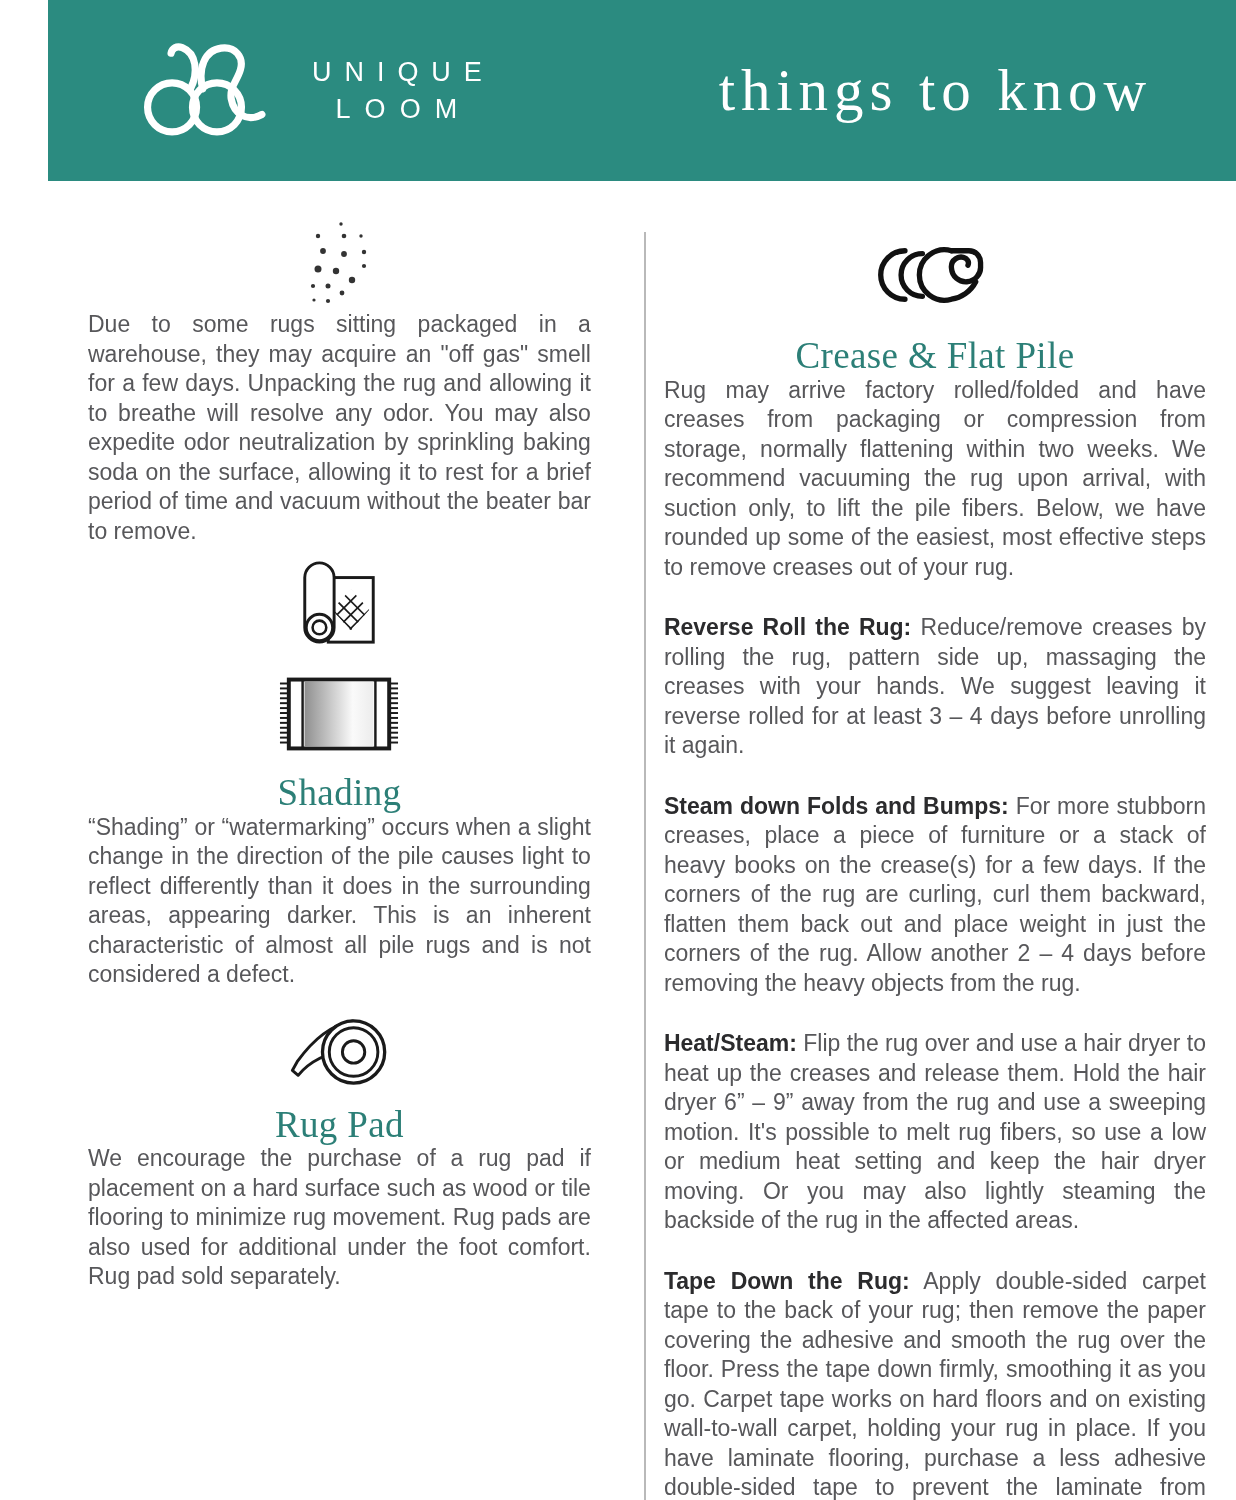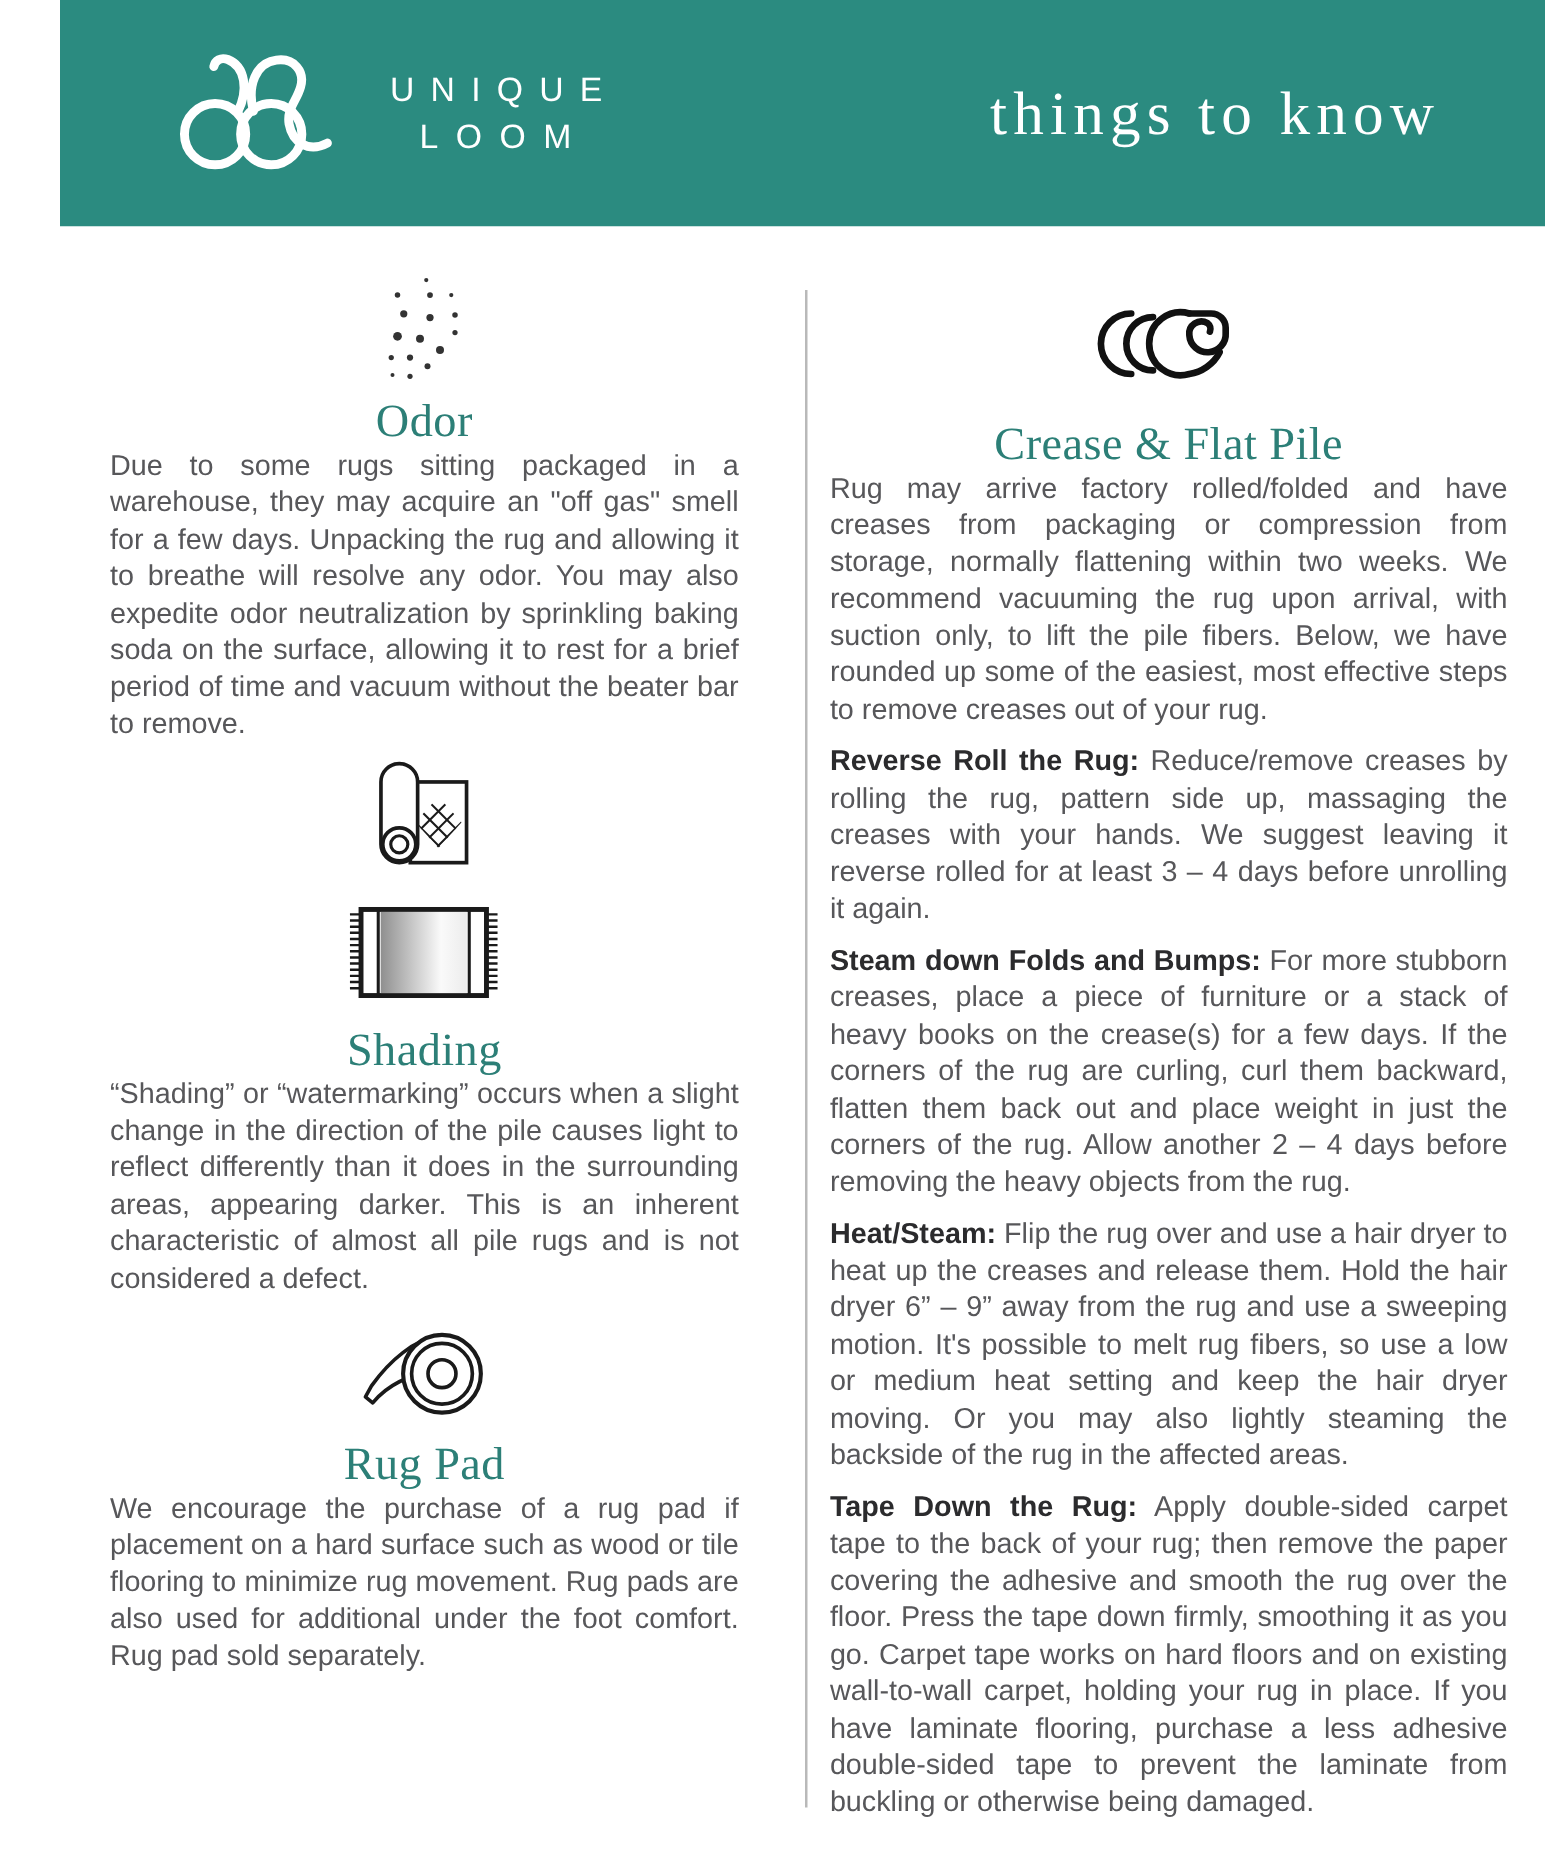--- a/index.html
+++ b/index.html
@@ -33,21 +33,21 @@
     font-size:27px;
     line-height:37px;
     font-weight:400;
   }
   .brand-text .line2 { letter-spacing:0.52em; }
   .header-title {
     margin-left:auto;
     margin-right:84px;
     color:#ffffff;
     font-family:"Liberation Serif", serif;
-    font-size:49px;
+    font-size:59px;
     letter-spacing:0.10em;
     font-weight:400;
     white-space:nowrap;
   }
   
   .columns { position:relative; display:flex; width:100%; }
   .divider {
     position:absolute;
     left:596px; top:51px; bottom:10px;
     width:2px; background:#b9b9b9;
@@ -74,21 +74,21 @@
   .sec-odor h2              { margin-top:18px; }
   .sec-thread .icon-wrap    { margin-top:12px; height:90px; }
   .sec-thread h2            { margin-top:16px; }
   .sec-pad .icon-wrap       { margin-top:26px; height:70px; }
   .sec-pad h2               { margin-top:24px; }
   .sec-shading .icon-wrap   { margin-top:24px; height:80px; }
   .sec-shading h2           { margin-top:26px; }
   
   .sec-crease .icon-wrap    { margin-top:62px; height:64px; }
   .sec-crease h2            { margin-top:34px; }
-  .step { margin-top:12px; text-align:justify; }
+  .step { margin-top:31px; text-align:justify; }
   .step b { color:#2b2b2d; font-weight:700; }
 </style>
 </head>
 <body>
 
 <div class="page">
 
   <div class="header">
     <div class="brand">
       <svg class="brand-glyph" viewBox="0 0 150 96">
@@ -128,21 +128,20 @@
                 <circle cx="53" cy="45" r="2.1"></circle>
               <circle cx="2" cy="65" r="2.1"></circle>
                 <circle cx="17" cy="65" r="2.5"></circle>
               <circle cx="41" cy="59" r="3.2"></circle>
                 <circle cx="3" cy="79" r="1.6"></circle>
               <circle cx="17" cy="80" r="2.1"></circle>
                 <circle cx="31" cy="72" r="2.4"></circle>
             </g>
           </svg>
         </div>
-        <h2>Odor</h2>
         <p>Due to some rugs sitting packaged in a warehouse, they may acquire an "off gas" smell for a few days. Unpacking the rug and allowing it to breathe will resolve any odor. You may also expedite odor neutralization by sprinkling baking soda on the surface, allowing it to rest for a brief period of time and vacuum without the beater bar to remove.</p>
       </div>
 
       <div class="section sec-thread">
         <div class="icon-wrap">
           <svg width="78" height="90" viewBox="0 0 78 92">
             <defs>
               <clipPath id="diamondClip">
                   <polygon points="51,32 70,53 51,74 32,53"></polygon>
                 </clipPath>

